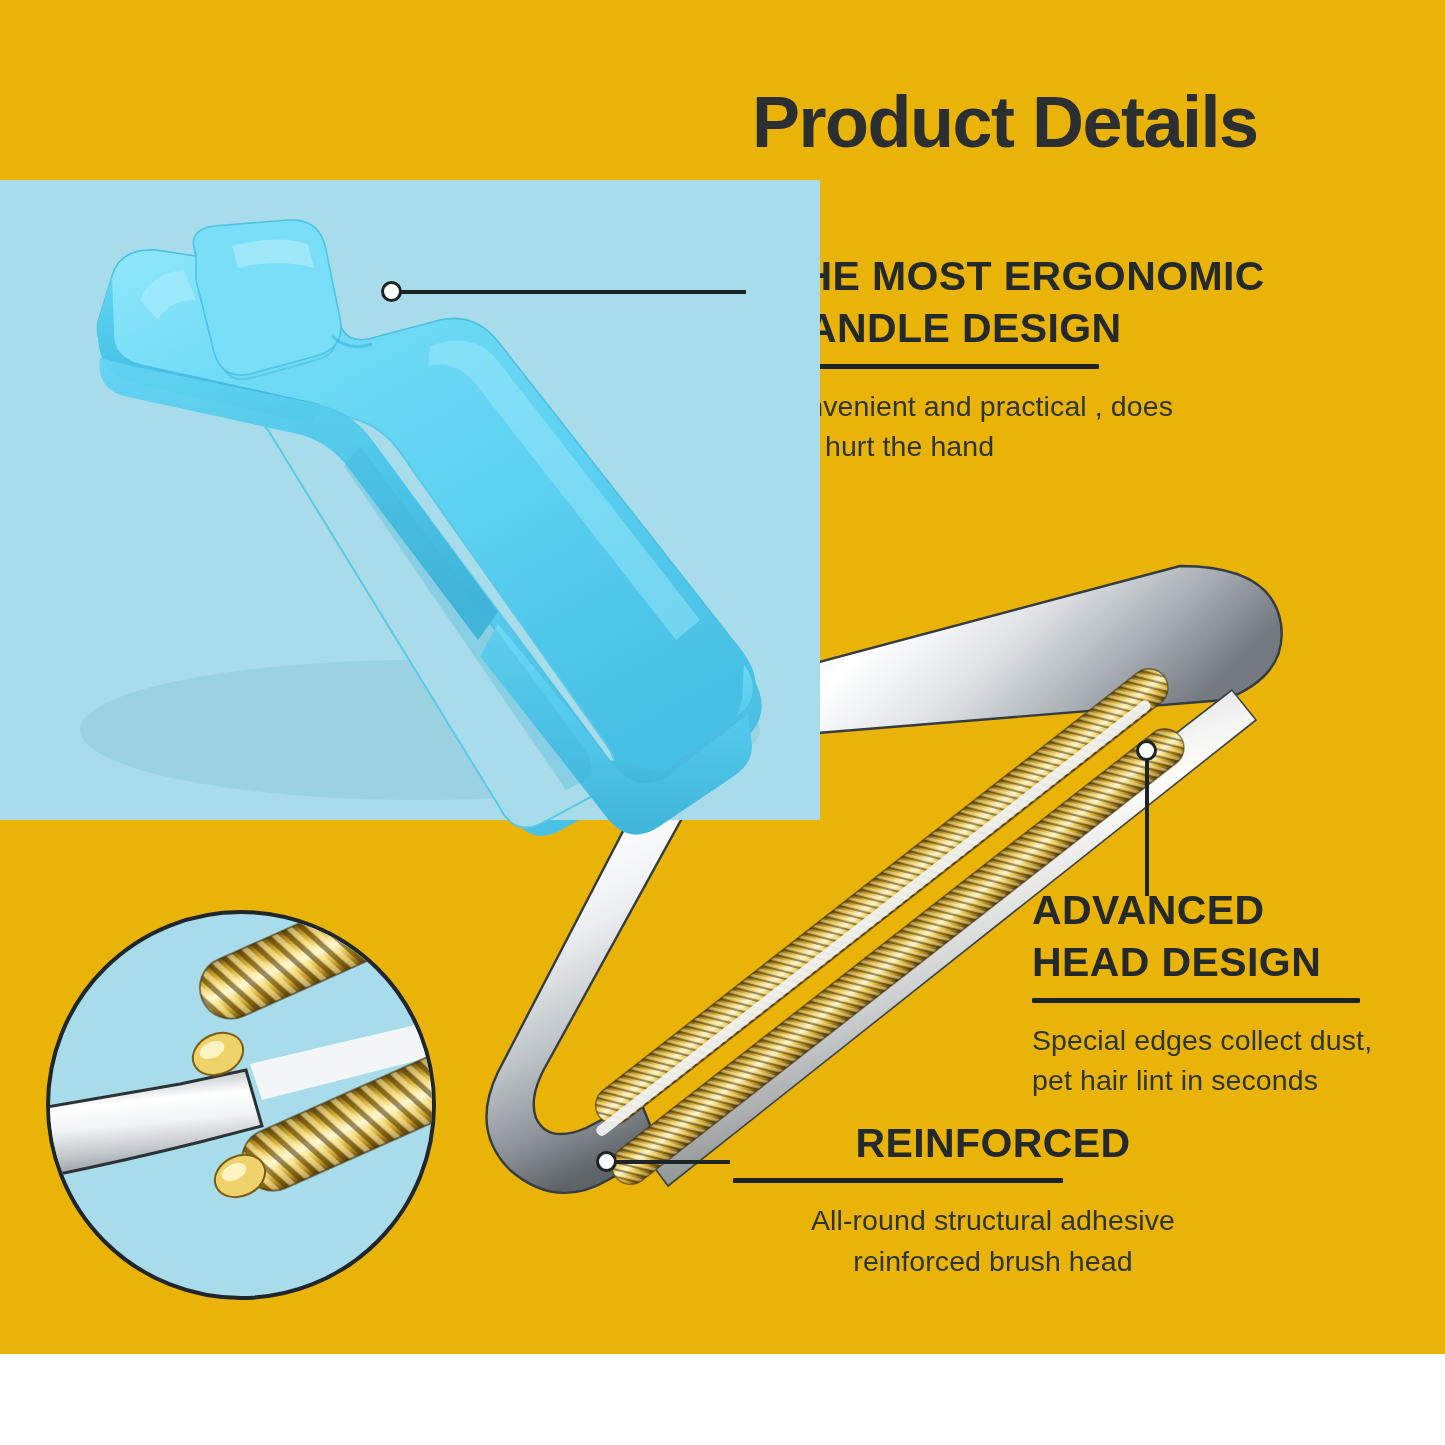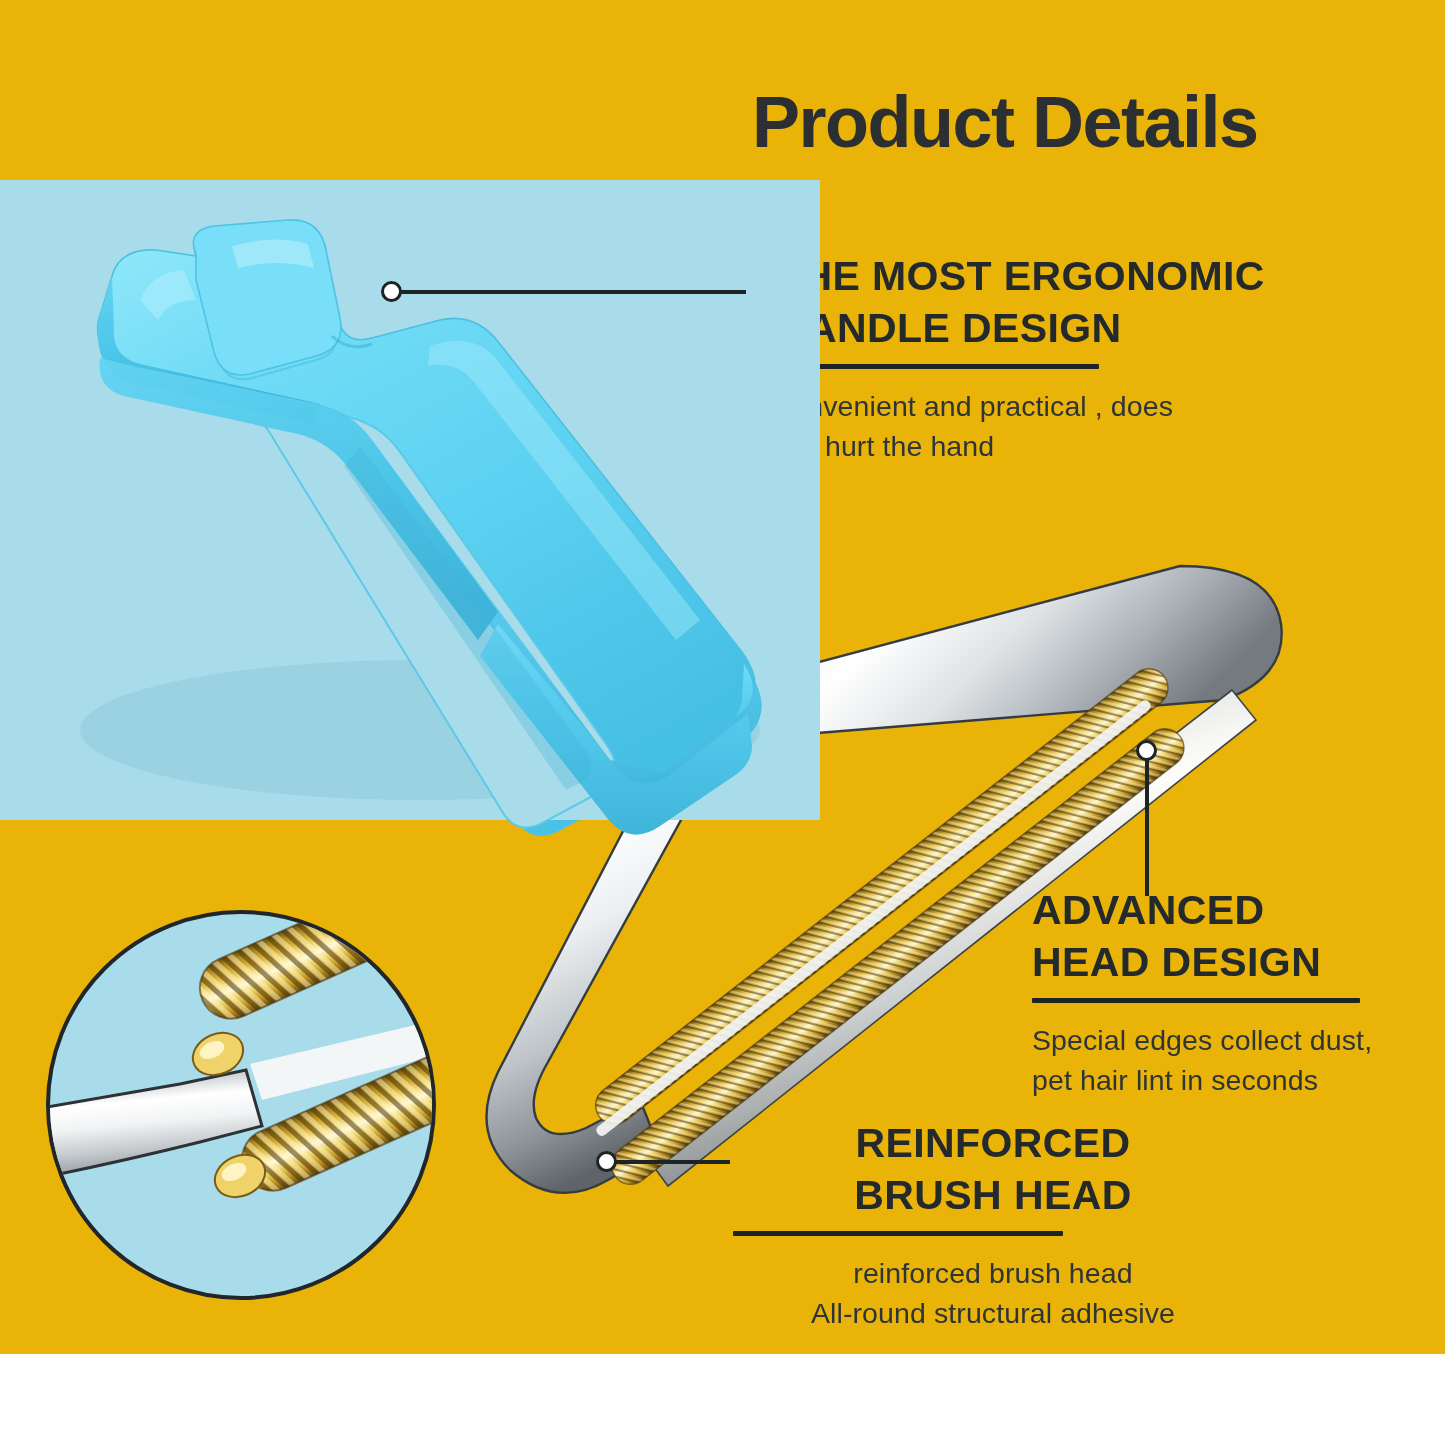--- a/index.html
+++ b/index.html
@@ -592,22 +592,21 @@
     <div class="rule"></div>
     <div class="body">
       <div>Special edges collect dust,</div>
       <div>pet hair lint in seconds</div>
     </div>
   </div>
 
   <div class="callout" id="callout-brush">
     <div class="head">
       <div>REINFORCED</div>
-      <div>BRUSH HEAD</div>
     </div>
     <div class="rule"></div>
     <div class="body">
+      <div>All-round structural adhesive</div>
       <div>reinforced brush head</div>
-      <div>All-round structural adhesive</div>
     </div>
   </div>
 
 </div>
 
 </body></html>

